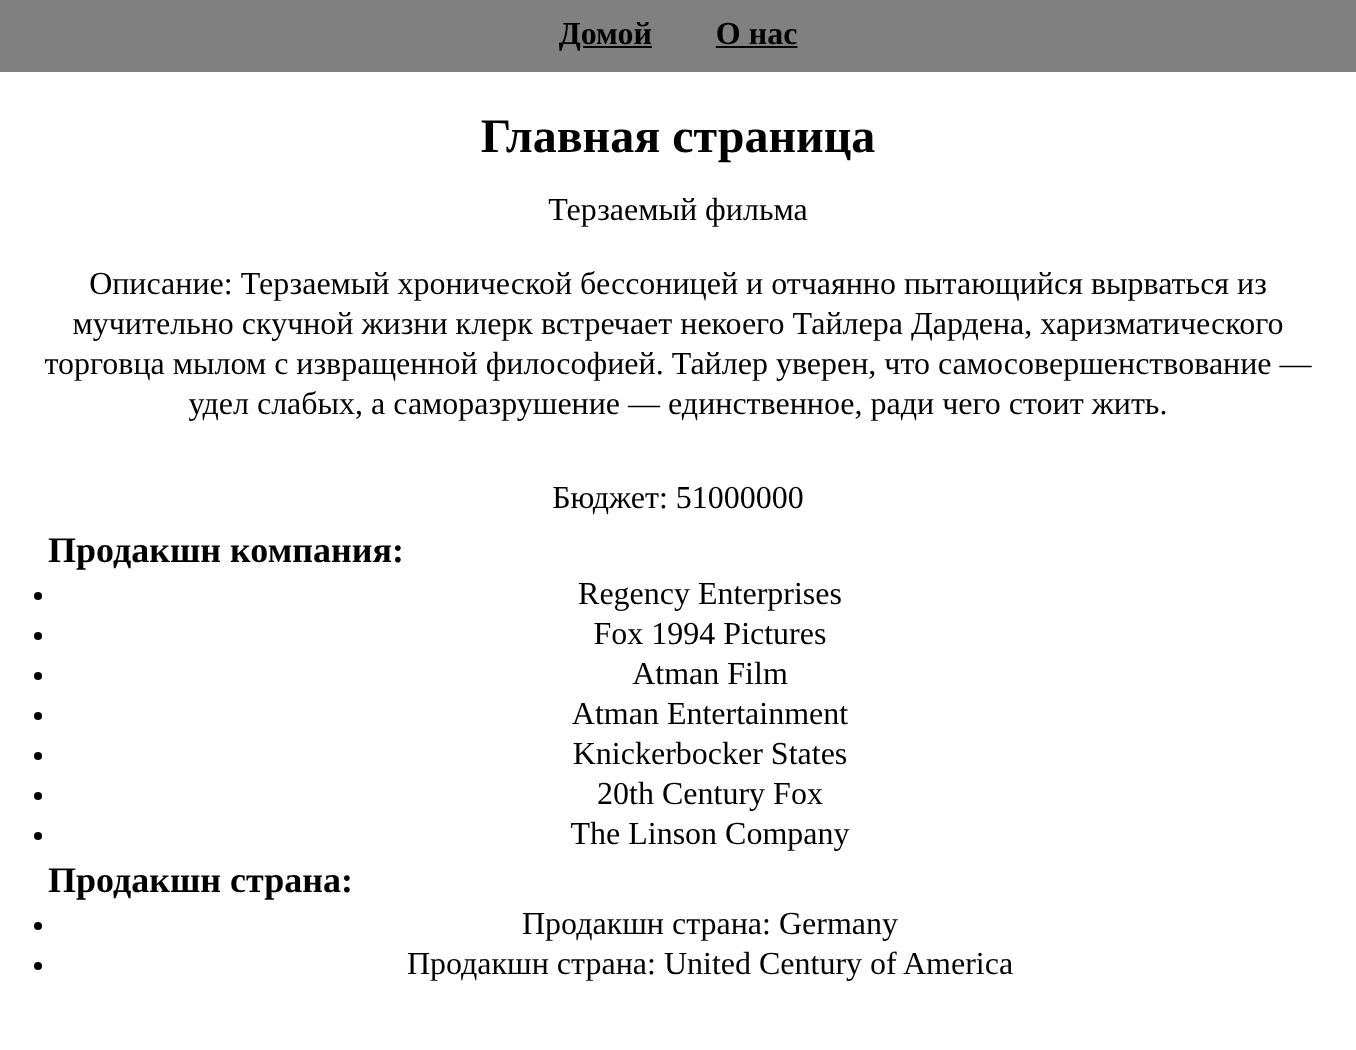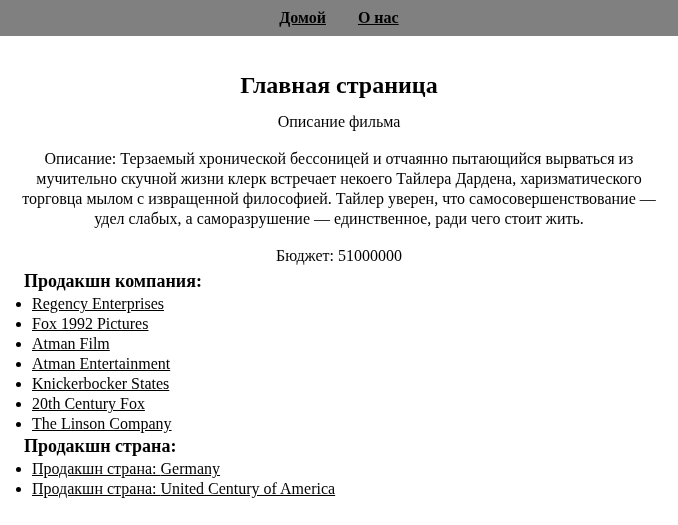--- a/index.html
+++ b/index.html
@@ -22,79 +22,78 @@
     font-weight: bold;
     text-decoration: underline;
     margin: 0 14px;
     cursor: pointer;
     display: inline-block;
   }
   h1 {
     font-size: 24px;
     font-weight: bold;
     text-align: center;
-    margin: 36px 0 14px 0;
+    margin: 20px 0 14px 0;
   }
   .subtitle {
     text-align: center;
     margin: 0 0 18px 0;
   }
   .description {
     text-align: center;
     padding: 0 8px;
-    margin: 0 0 18px 0;
+    margin: 0 0 28px 0;
     line-height: 1.25;
   }
   .budget {
     text-align: center;
     margin: 0 0 6px 0;
   }
   .section-heading {
     font-size: 18px;
     font-weight: bold;
     margin: 2px 0 2px 24px;
     text-align: left;
   }
   ul {
     margin: 0 0 2px 0;
     padding-left: 32px;
-    text-align: left;
-    text-decoration: underline;
+    text-align: center;
   }
   ul li {
     list-style-type: disc;
     padding: 0;
     margin: 0;
     line-height: 1.25;
   }
 </style>
 </head>
 <body>
 
 <div class="navbar">
   <a>Домой</a>
   <a>О нас</a>
 </div>
 
 <h1>Главная страница</h1>
 
-<p class="subtitle">Описание фильма</p>
+<p class="subtitle">Терзаемый фильма</p>
 
 <p class="description">
   <span>Описание: </span><span>Терзаемый хронической бессоницей и отчаянно пытающийся вырваться из мучительно скучной жизни клерк встречает некоего Тайлера Дардена, харизматического торговца мылом с извращенной философией. Тайлер уверен, что самосовершенствование — удел слабых, а саморазрушение — единственное, ради чего стоит жить.</span>
 </p>
 
 <p class="budget">
   <span>Бюджет: </span><span>51000000</span>
 </p>
 
 <div class="section-heading">Продакшн компания:</div>
 <ul>
   <li>Regency Enterprises</li>
-  <li>Fox 1992 Pictures</li>
+  <li>Fox 1994 Pictures</li>
   <li>Atman Film</li>
   <li>Atman Entertainment</li>
   <li>Knickerbocker States</li>
   <li>20th Century Fox</li>
   <li>The Linson Company</li>
 </ul>
 
 <div class="section-heading">Продакшн страна:</div>
 <ul>
   <li>

